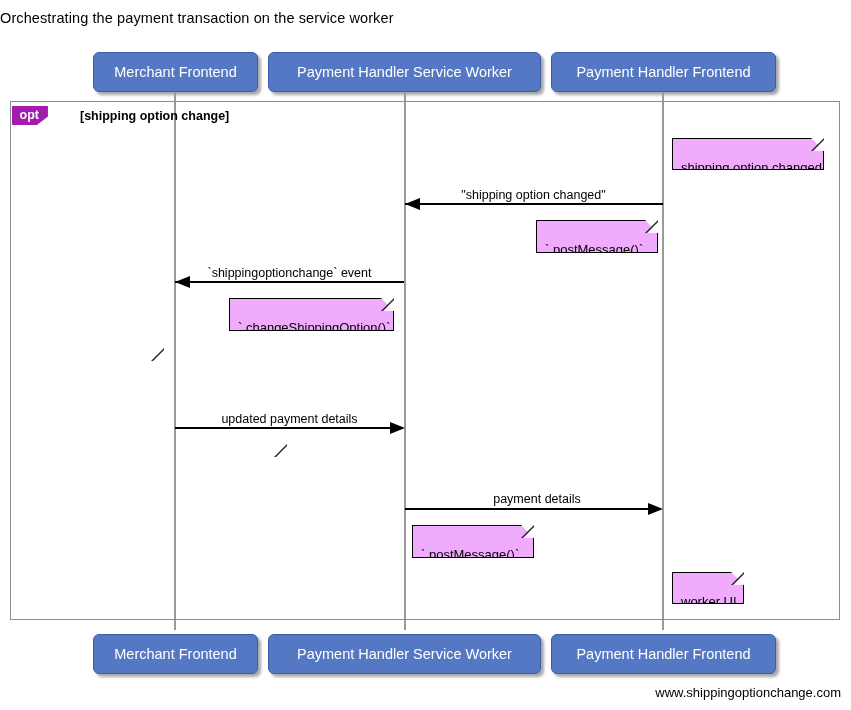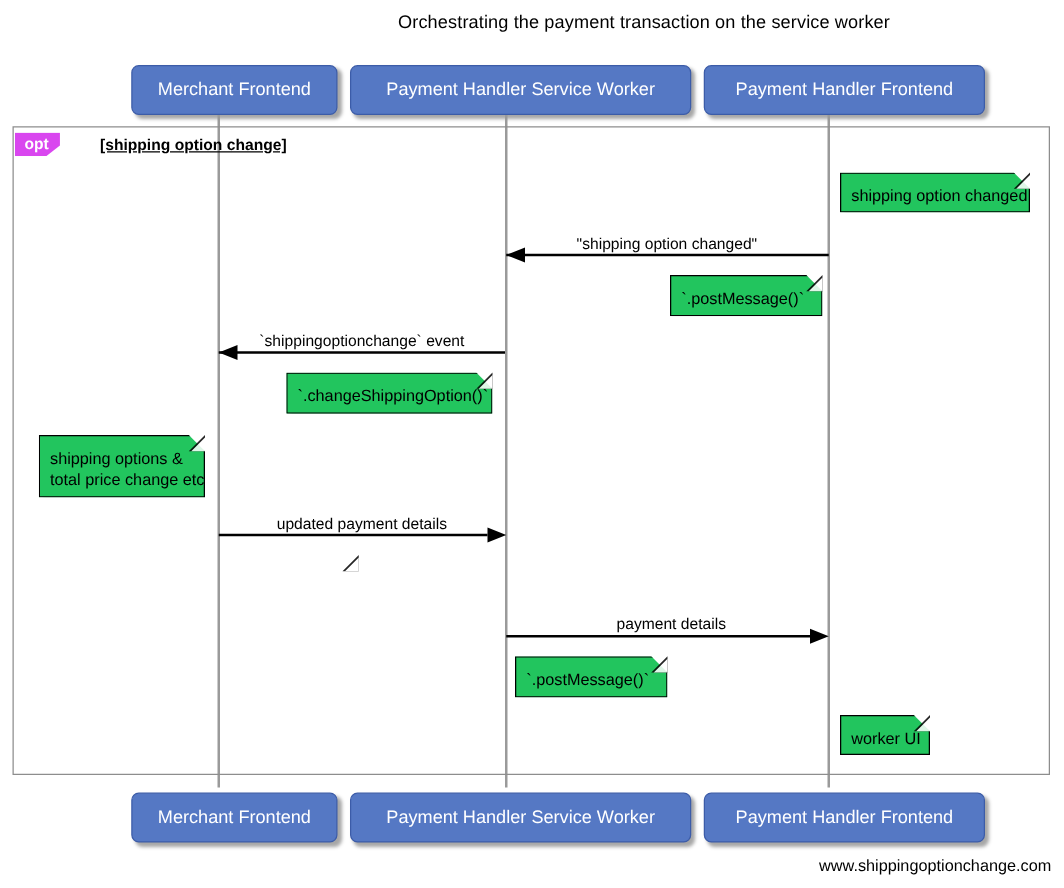--- a/index.html
+++ b/index.html
@@ -18,62 +18,60 @@
     overflow: hidden;
     background: #ffffff;
   }
 
   
   .diagram-title {
     position: absolute;
     left: 0;
     top: 10px;
     width: 677px;
-    text-align: right;
+    text-align: left;
     font-size: 14.5px;
     color: #000000;
     letter-spacing: 0.1px;
-    margin-left: 35px;
   }
 
   
   .participant {
     position: absolute;
     box-sizing: border-box;
     background: #5578c4;
     border: 1px solid #3c5ca8;
     border-radius: 6px;
     color: #ffffff;
     font-size: 14.5px;
     text-align: center;
     line-height: 38px;
     height: 40px;
     box-shadow: 3px 3px 3px rgba(0,0,0,0.35);
     white-space: nowrap;
     overflow: hidden;
-    margin-left: 12px;
   }
 
   
   .lifeline {
     position: absolute;
     width: 2px;
     background: #9a9a9a;
   }
 
   
   .frame {
     position: absolute;
     box-sizing: border-box;
     border: 1.5px solid #8d8d8d;
     background: transparent;
   }
   .frame-tag {
     position: absolute;
-    background: #d946ef;
+    background: #a21caf;
     color: #ffffff;
     font-size: 12.5px;
     font-weight: bold;
     line-height: 18px;
     height: 19px;
     padding: 0 9px 0 8px;
     -webkit-clip-path: polygon(0 0, 100% 0, 100% 55%, calc(100% - 11px) 100%, 0 100%);
     clip-path: polygon(0 0, 100% 0, 100% 55%, calc(100% - 11px) 100%, 0 100%);
     white-space: nowrap;
   }
@@ -105,25 +103,25 @@
     border-top: 6px solid transparent;
     border-bottom: 6px solid transparent;
   }
   .arrow-right { border-left: 15px solid #000000; }
   .arrow-left  { border-right: 15px solid #000000; }
 
   
   .note {
     position: absolute;
     box-sizing: border-box;
-    background: #22c55e;
+    background: #f0abfc;
     border: 1.5px solid #000000;
     font-size: 13px;
     color: #000000;
-    padding: 9px 8px 5px 8px;
+    padding: 20px 8px 5px 8px;
     white-space: pre;
     line-height: 17px;
     box-shadow: 3px 3px 3px rgba(0,0,0,0.30);
     -webkit-clip-path: polygon(0 0, calc(100% - 13px) 0, 100% 13px, 100% 100%, 0 100%);
     clip-path: polygon(0 0, calc(100% - 13px) 0, 100% 13px, 100% 100%, 0 100%);
   }
   .note-fold {
     position: absolute;
     width: 0;
     height: 0;
@@ -162,41 +160,39 @@
   <div class="participant" style="left:93px; top:52px; width:165px;">Merchant Frontend</div>
   <div class="participant" style="left:268px; top:52px; width:273px;">Payment Handler Service Worker</div>
   <div class="participant" style="left:551px; top:52px; width:225px;">Payment Handler Frontend</div>
 
   <div class="lifeline" style="left:174px; top:92px; height:538px;"></div>
   <div class="lifeline" style="left:404px; top:92px; height:538px;"></div>
   <div class="lifeline" style="left:662px; top:92px; height:538px;"></div>
 
   <div class="frame" style="left:10px; top:101px; width:830px; height:519px;"></div>
   <div class="frame-tag" style="left:11.5px; top:106px;">opt</div>
-  <div class="frame-guard" style="left:80px; top:109px;text-decoration:underline;">[shipping option change]</div>
+  <div class="frame-guard" style="left:80px; top:109px;">[shipping option change]</div>
 
   <div class="note" style="left:672px; top:138px; width:152px; height:32px;">shipping option changed</div>
   <div class="note-fold" style="left:811px; top:138px;"></div>
 
   <div class="msg-label" style="left:405px; top:188px; width:257px;">"shipping option changed"</div>
   <div class="msg-line" style="left:405px; top:203px; width:258px;"></div>
   <div class="arrow-head arrow-left" style="left:405px; top:198px;"></div>
 
   <div class="note" style="left:536px; top:220px; width:122px; height:33px;">`.postMessage()`</div>
   <div class="note-fold" style="left:645px; top:220px;"></div>
 
   <div class="msg-label" style="left:175px; top:266px; width:229px;">`shippingoptionchange` event</div>
   <div class="msg-line" style="left:175px; top:281px; width:229px;"></div>
   <div class="arrow-head arrow-left" style="left:175px; top:276px;"></div>
 
   <div class="note" style="left:229px; top:298px; width:165px; height:33px;text-align:right;">`.changeShippingOption()`</div>
   <div class="note-fold" style="left:381px; top:298px;"></div>
 
-  <div class="note" style="left:31px; top:348px; width:133px; height:50px;">shipping options &amp;
-total price change etc</div>
   <div class="note-fold" style="left:151px; top:348px;"></div>
 
   <div class="msg-label" style="left:175px; top:412px; width:229px;">updated payment details</div>
   <div class="msg-line" style="left:175px; top:427px; width:215px;"></div>
   <div class="arrow-head arrow-right" style="left:390px; top:422px;"></div>
 
   <div class="note-fold" style="left:274px; top:444px;"></div>
 
   <div class="msg-label" style="left:405px; top:492px; width:264px;">payment details</div>
   <div class="msg-line" style="left:405px; top:508px; width:244px;"></div>

